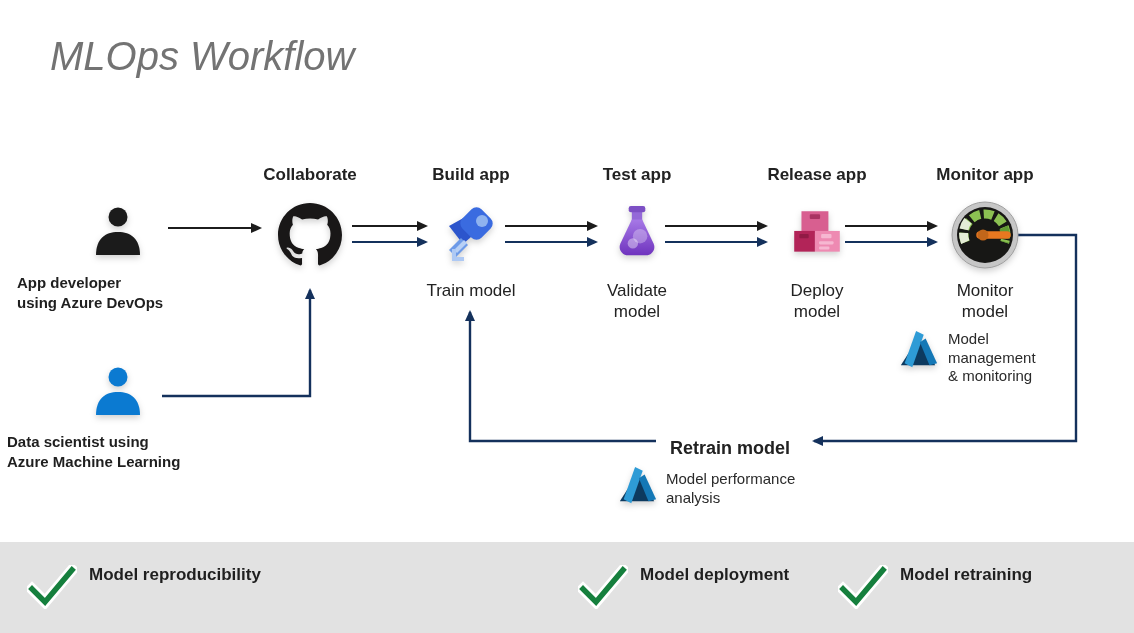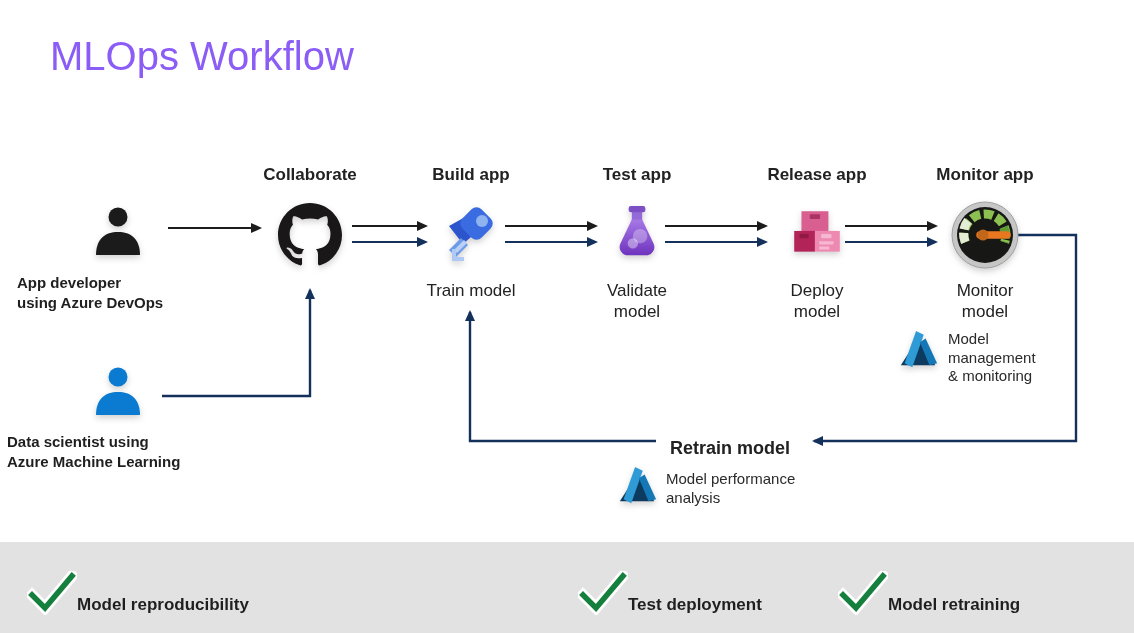--- a/index.html
+++ b/index.html
@@ -1,29 +1,29 @@
 <!DOCTYPE html>
 <html><head>
 <meta charset="utf-8">
 <style>
   html,body{margin:0;padding:0;background:#ffffff;}
   .canvas{
     position:relative;width:1134px;height:633px;overflow:hidden;background:#ffffff;
     font-family:"Liberation Sans","DejaVu Sans",sans-serif;color:#1a1a1a;
   }
-  .title{position:absolute;left:50px;top:34px;font-size:40px;font-weight:400;letter-spacing:0;color:#8b5cf6;}
+  .title{position:absolute;left:50px;top:34px;font-size:40px;font-weight:400;letter-spacing:0;color:#737373;font-style:italic;}
   .connectors{position:absolute;left:0;top:0;pointer-events:none;}
   .icon{position:absolute;filter:drop-shadow(0 3px 3px rgba(0,0,0,.18));}
   .stage-top{position:absolute;text-align:center;font-size:17px;font-weight:700;color:#222;}
   .stage-bottom{position:absolute;text-align:center;font-size:17px;font-weight:400;color:#222;line-height:21px;}
   .actor-label{position:absolute;font-size:15px;font-weight:700;color:#1f1f1f;line-height:20px;}
   .annot{position:absolute;font-size:15px;font-weight:400;color:#2a2a2a;line-height:18.5px;}
   .retrain-label{position:absolute;text-align:center;font-size:18px;font-weight:700;color:#222;margin-top:8px;}
   .footer{position:absolute;left:0;top:542px;width:1134px;height:91px;background:#e2e2e2;}
-  .check-item{position:absolute;top:565px;height:50px;display:flex;align-items:flex-end;gap:0;}
+  .check-item{position:absolute;top:565px;height:50px;display:flex;align-items:flex-start;gap:12px;}
   .check-item .lbl{font-size:17px;font-weight:700;color:#1f1f1f;white-space:nowrap;}
 </style>
 </head>
 <body>
 
 <div class="canvas">
 
   <div class="title">MLOps Workflow</div>
 
   <svg class="connectors" width="1134" height="633" viewBox="0 0 1134 633">
@@ -173,21 +173,21 @@
       <polyline points="5,24 18,37 45,5" fill="none" stroke="#ffffff" stroke-width="11" stroke-linecap="square" stroke-linejoin="miter"></polyline>
       <polyline points="5,24 18,37 45,5" fill="none" stroke="#157f3d" stroke-width="5.5" stroke-linecap="square" stroke-linejoin="miter"></polyline>
     </svg>
     <span class="lbl">Model reproducibility</span>
   </div>
   <div class="check-item" style="left:578px">
     <svg width="50" height="44" viewBox="0 0 50 44">
       <polyline points="5,24 18,37 45,5" fill="none" stroke="#ffffff" stroke-width="11" stroke-linecap="square" stroke-linejoin="miter"></polyline>
       <polyline points="5,24 18,37 45,5" fill="none" stroke="#157f3d" stroke-width="5.5" stroke-linecap="square" stroke-linejoin="miter"></polyline>
     </svg>
-    <span class="lbl">Test deployment</span>
+    <span class="lbl">Model deployment</span>
   </div>
   <div class="check-item" style="left:838px">
     <svg width="50" height="44" viewBox="0 0 50 44">
       <polyline points="5,24 18,37 45,5" fill="none" stroke="#ffffff" stroke-width="11" stroke-linecap="square" stroke-linejoin="miter"></polyline>
       <polyline points="5,24 18,37 45,5" fill="none" stroke="#157f3d" stroke-width="5.5" stroke-linecap="square" stroke-linejoin="miter"></polyline>
     </svg>
     <span class="lbl">Model retraining</span>
   </div>
 
 </div>

